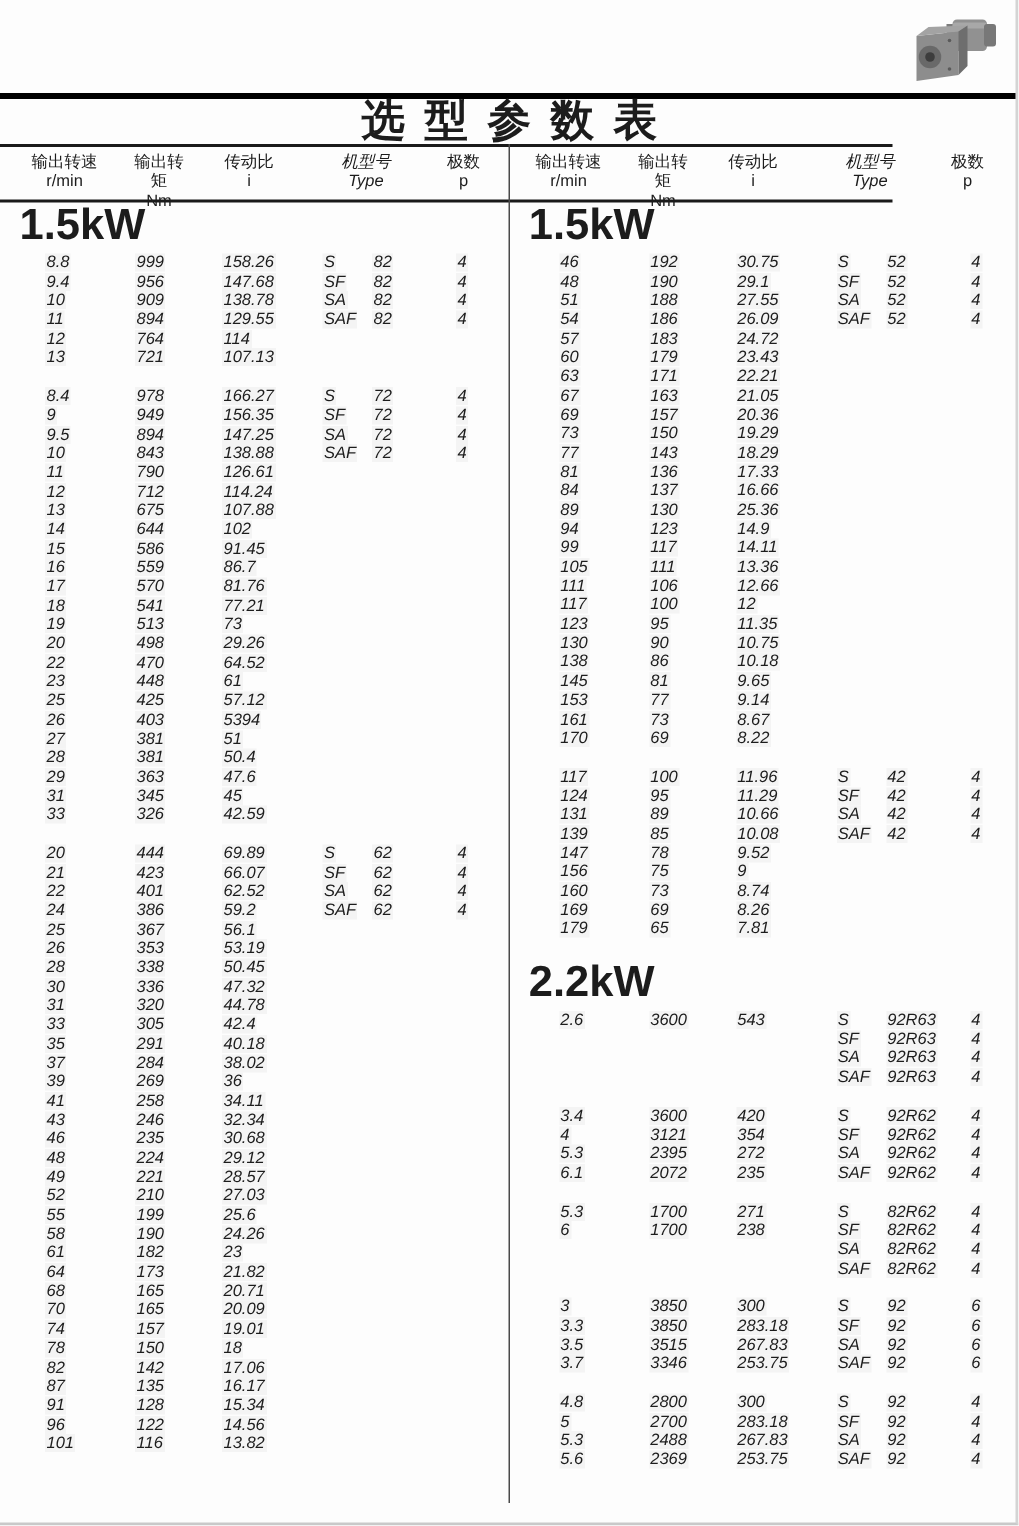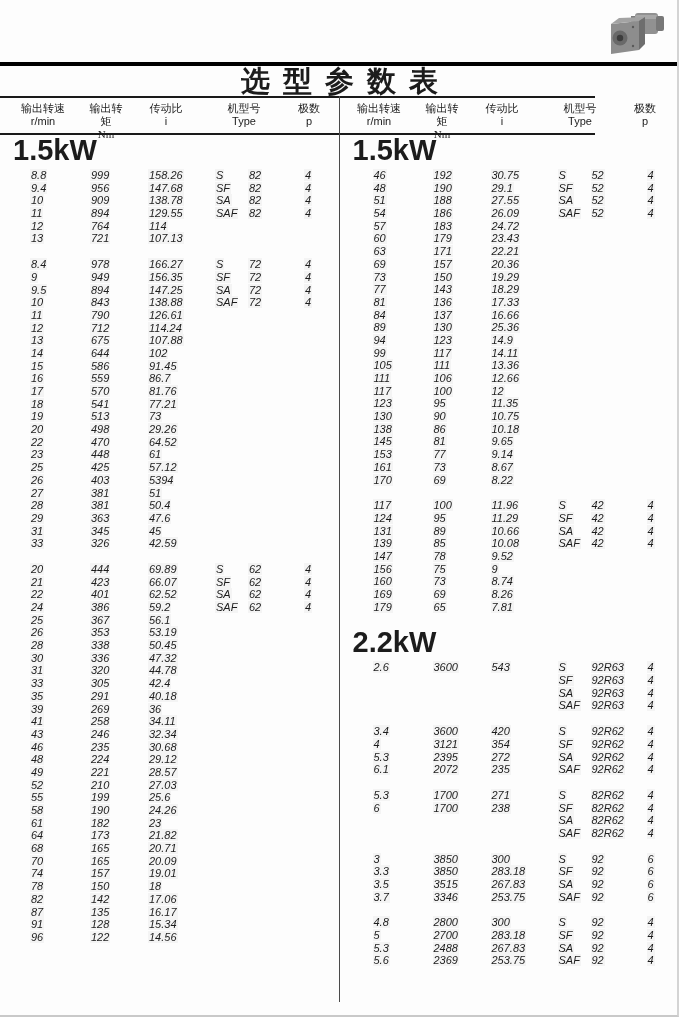--- a/index.html
+++ b/index.html
@@ -17,23 +17,23 @@
     letter-spacing:13px;padding-left:13px;box-sizing:border-box;white-space:nowrap;
   }
   .header-band{
     position:absolute;top:96px;left:0;width:595px;height:35px;
     border-top:2px solid #1a1a1a;border-bottom:2px solid #1a1a1a;
     display:flex;box-sizing:content-box;
   }
   .header-half{width:339.5px;display:flex;padding-top:4px;box-sizing:border-box;}
   .hcell{text-align:center;font-size:11px;line-height:13px;}
   .hcell:nth-child(1){width:86px;}
-  .hcell:nth-child(2){width:40px;font-family:Liberation Serif, serif;}
+  .hcell:nth-child(2){width:40px;}
   .hcell:nth-child(3){width:80px;}
-  .hcell:nth-child(4){width:76px;}
+  .hcell:nth-child(4){width:76px;font-style:italic;}
   .hcell:nth-child(5){width:54px;}
   .vdivider{position:absolute;top:96px;left:339px;width:1px;height:906px;background:#4a4a4a;}
   .body{position:absolute;top:121px;left:0;width:679px;height:980px;display:flex;}
   .colhalf{width:339.5px;box-sizing:border-box;}
   .power-heading{font-size:29px;font-weight:bold;line-height:30px;margin:14px 0 4px 13px;}
   .group{margin-bottom:13px;font-style:italic;}
   .row{display:flex;height:12.7px;line-height:12.8px;font-size:11px;padding-left:30px;}
   .col-right .row{padding-left:33px;}
   .cell{display:block;white-space:nowrap;}
   .c-speed{width:60px;}
@@ -438,20 +438,28 @@
           </div>
           <div class="row">
             <span class="cell c-speed"><span class="txt">35</span></span>
             <span class="cell c-torque"><span class="txt">291</span></span>
             <span class="cell c-ratio"><span class="txt">40.18</span></span>
             <span class="cell c-type-prefix"></span>
             <span class="cell c-type-size"></span>
             <span class="cell c-poles"></span>
           </div>
           <div class="row">
+            <span class="cell c-speed"><span class="txt">37</span></span>
+            <span class="cell c-torque"><span class="txt">284</span></span>
+            <span class="cell c-ratio"><span class="txt">38.02</span></span>
+            <span class="cell c-type-prefix"></span>
+            <span class="cell c-type-size"></span>
+            <span class="cell c-poles"></span>
+          </div>
+          <div class="row">
             <span class="cell c-speed"><span class="txt">39</span></span>
             <span class="cell c-torque"><span class="txt">269</span></span>
             <span class="cell c-ratio"><span class="txt">36</span></span>
             <span class="cell c-type-prefix"></span>
             <span class="cell c-type-size"></span>
             <span class="cell c-poles"></span>
           </div>
           <div class="row">
             <span class="cell c-speed"><span class="txt">41</span></span>
             <span class="cell c-torque"><span class="txt">258</span></span>
@@ -585,20 +593,28 @@
             <span class="cell c-torque"><span class="txt">128</span></span>
             <span class="cell c-ratio"><span class="txt">15.34</span></span>
             <span class="cell c-type-prefix"></span>
             <span class="cell c-type-size"></span>
             <span class="cell c-poles"></span>
           </div>
           <div class="row">
             <span class="cell c-speed"><span class="txt">96</span></span>
             <span class="cell c-torque"><span class="txt">122</span></span>
             <span class="cell c-ratio"><span class="txt">14.56</span></span>
+            <span class="cell c-type-prefix"></span>
+            <span class="cell c-type-size"></span>
+            <span class="cell c-poles"></span>
+          </div>
+          <div class="row">
+            <span class="cell c-speed"><span class="txt">101</span></span>
+            <span class="cell c-torque"><span class="txt">116</span></span>
+            <span class="cell c-ratio"><span class="txt">13.82</span></span>
             <span class="cell c-type-prefix"></span>
             <span class="cell c-type-size"></span>
             <span class="cell c-poles"></span>
           </div>
         </div>
       </div>
     <div class="colhalf col-right">
         <div class="power-heading">1.5kW</div>
         <div class="group">
           <div class="row">
@@ -646,20 +662,28 @@
             <span class="cell c-torque"><span class="txt">179</span></span>
             <span class="cell c-ratio"><span class="txt">23.43</span></span>
             <span class="cell c-type-prefix"></span>
             <span class="cell c-type-size"></span>
             <span class="cell c-poles"></span>
           </div>
           <div class="row">
             <span class="cell c-speed"><span class="txt">63</span></span>
             <span class="cell c-torque"><span class="txt">171</span></span>
             <span class="cell c-ratio"><span class="txt">22.21</span></span>
+            <span class="cell c-type-prefix"></span>
+            <span class="cell c-type-size"></span>
+            <span class="cell c-poles"></span>
+          </div>
+          <div class="row">
+            <span class="cell c-speed"><span class="txt">67</span></span>
+            <span class="cell c-torque"><span class="txt">163</span></span>
+            <span class="cell c-ratio"><span class="txt">21.05</span></span>
             <span class="cell c-type-prefix"></span>
             <span class="cell c-type-size"></span>
             <span class="cell c-poles"></span>
           </div>
           <div class="row">
             <span class="cell c-speed"><span class="txt">69</span></span>
             <span class="cell c-torque"><span class="txt">157</span></span>
             <span class="cell c-ratio"><span class="txt">20.36</span></span>
             <span class="cell c-type-prefix"></span>
             <span class="cell c-type-size"></span>

